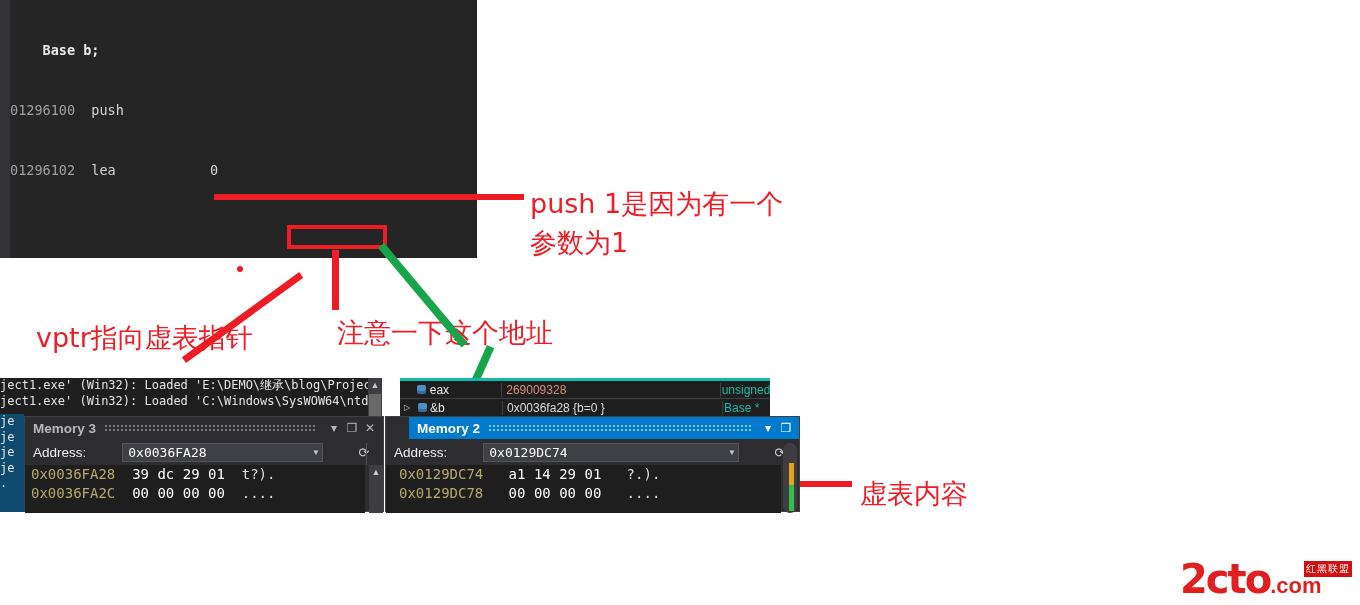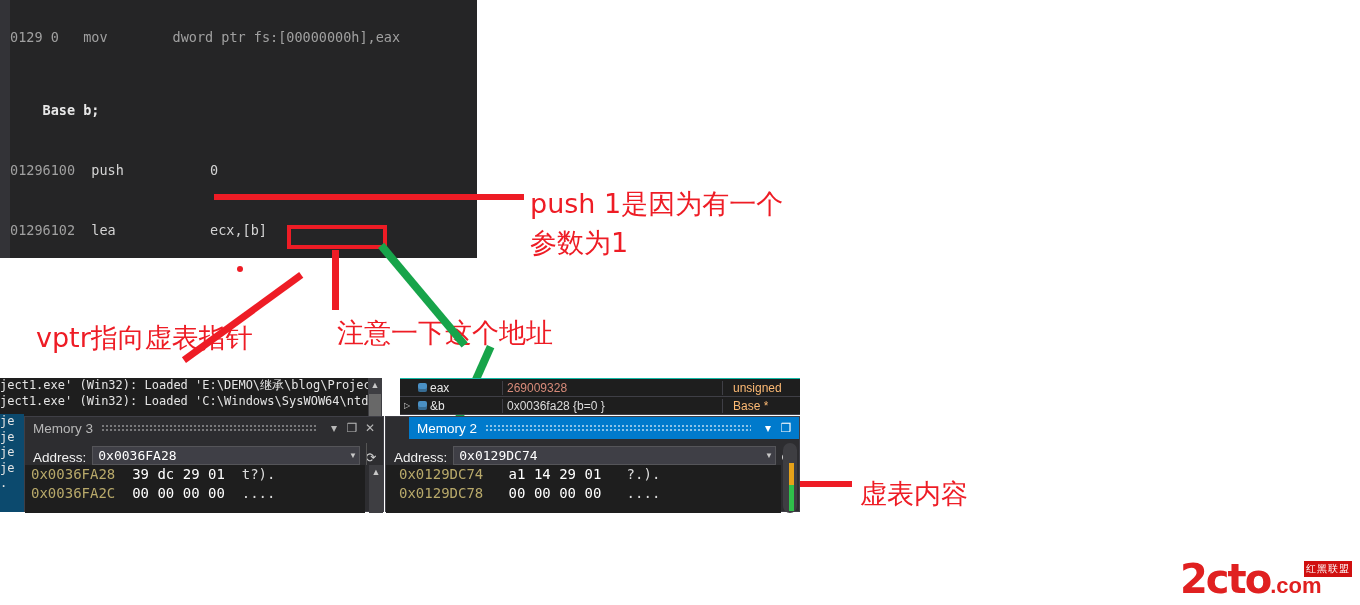--- a/index.html
+++ b/index.html
@@ -60,26 +60,26 @@
   #outwin .othumb{position:absolute;right:1px;top:16px;width:12px;height:22px;background:#686868;}
   #outwin .oarrow{position:absolute;right:1px;top:1px;width:12px;height:13px;
       color:#c8c8c8;font-size:9px;text-align:center;line-height:13px;}
 
   
   .memwin{position:absolute;background:#2d2d30;border:1px solid #3f3f46;box-sizing:border-box;}
   .memtitle{height:22px;display:flex;align-items:center;padding:0 4px 0 8px;
             font-size:13.5px;color:#f1f1f1;font-family:"Liberation Sans",sans-serif;}
   .memtitle.inactive{background:#2d2d30;color:#b8b8b8;}
   .memtitle.active{background:#007acc;color:#ffffff;margin-left:23px;}
-  .memtitle .tname{white-space:nowrap;}
+  .memtitle .tname{white-space:nowrap;font-weight:bold;}
   .memtitle .dots{flex:1;height:10px;margin:0 8px;opacity:.55;
       background-image:radial-gradient(currentColor 0.8px, transparent 0.9px);
       background-size:4px 4px;background-position:0 1px;}
   .memtitle .tbtn{width:18px;text-align:center;font-size:12px;cursor:default;}
-  .addrrow{height:26px;display:flex;align-items:flex-end;padding:0 1px 0 8px;}
+  .addrrow{height:26px;display:flex;align-items:center;padding:0 8px 0 8px;gap:30px;}
   .addrrow .lbl{font-size:13.5px;color:#f1f1f1;margin-right:6px;}
   .addrcombo{flex:1;height:19px;background:#3f3f46;border:1px solid #555559;
              display:flex;align-items:center;padding:0 2px 0 5px;box-sizing:border-box;}
   .addrcombo .val{flex:1;font-size:13px;color:#ffffff;
         font-family:"DejaVu Sans Mono","Liberation Mono",monospace;white-space:nowrap;overflow:hidden;}
   .addrcombo .cv{color:#c8c8c8;font-size:8px;}
   .refresh{width:22px;text-align:center;color:#d0d0d0;font-size:13px;}
   .memgrid{font-family:"DejaVu Sans Mono","Liberation Mono",monospace;
            font-size:14px;line-height:19px;color:#dcdcdc;background:#1e1e1e;white-space:pre;}
   .memgrid .ma{color:#b8a96a;}
@@ -87,29 +87,29 @@
   .memgrid .mc{color:#dcdcdc;}
 
   
   #mem3{left:24px;top:38px;width:360px;height:96px;}
   #mem3 .memgrid{position:absolute;left:0;top:48px;width:340px;height:48px;overflow:hidden;padding-left:6px;box-sizing:border-box;}
   #mem3 .m3scroll{position:absolute;right:0;top:48px;width:14px;height:48px;background:#3e3e42;}
   #mem3 .m3arrow{position:absolute;right:1px;top:49px;width:12px;height:12px;color:#c8c8c8;font-size:9px;text-align:center;line-height:12px;}
   #mem3 .vsplit{position:absolute;right:16px;top:26px;width:1px;height:22px;background:#555;}
 
   
-  #watch{position:absolute;left:400px;top:0px;width:400px;height:36px;background:#1e1e1e;
-         border-top:1px solid #14b8a6;overflow:hidden;}
+  #watch{position:absolute;left:400px;top:0px;width:370px;height:36px;background:#1e1e1e;
+         border-top:3px solid #14b8a6;overflow:hidden;}
   .wrow{display:flex;height:17px;align-items:center;border-bottom:1px solid #3f3f46;font-size:12px;color:#dcdcdc;}
   .wrow .wexp{width:14px;text-align:center;color:#cfcfcf;font-size:8px;}
   .wrow .wico{width:16px;text-align:center;}
   .wrow .wname{width:72px;color:#e8e8e8;}
   .wrow .wval{width:215px;padding-left:4px;border-left:1px solid #3f3f46;}
   .wrow .wval.changed{color:#d88b7a;}
-  .wrow .wtype{padding-left:10px;border-left:1px solid #3f3f46;color:#fdba74;white-space:nowrap;overflow:hidden;}
+  .wrow .wtype{padding-left:1px;border-left:1px solid #3f3f46;color:#14b8a6;white-space:nowrap;overflow:hidden;}
   .cube{display:inline-block;width:9px;height:9px;background:#4a90c4;
         border-radius:2px;box-shadow:inset 0 -3px 0 rgba(0,0,0,.25);}
 
   
   #mem2{left:385px;top:38px;width:415px;height:96px;}
   #mem2 .memgrid{position:absolute;left:0;top:48px;width:395px;height:48px;overflow:hidden;padding-left:13px;box-sizing:border-box;}
   #mem2 .m2scrolltrack{position:absolute;right:2px;top:26px;width:14px;height:70px;background:#3e3e42;border-radius:7px;}
   #mem2 .m2seg-o{position:absolute;right:5px;top:46px;width:5px;height:22px;background:#e6a219;}
   #mem2 .m2seg-g{position:absolute;right:5px;top:68px;width:5px;height:26px;background:#2fbf4a;}
 
@@ -125,41 +125,39 @@
   #wm .wmsub{position:absolute;right:0;top:2px;font-size:10px;color:#c00000;
      background:#d01010;color:#fff;padding:1px 2px;letter-spacing:1px;}
   #wm .wmdot{font-size:22px;color:#e02020;font-weight:bold;}
 </style>
 </head>
 <body>
 
 <div id="disasm">
   <div class="gutter"></div>
   <div class="code">
-    <span class="ln" style="position:relative;top:-13px;"><span class="addr">0129 0   mov        dword ptr fs:[00000000h],eax</span></span>
     <span class="ln srcline">    Base b;</span>
     <span class="ln"><span class="addr">01296100</span>  <span class="mnem">push</span></span>
     <span class="ln"><span class="addr">01296102</span>  <span class="mnem">lea</span></span>
     
     
     
     
     
     
     
     
     
     
   </div>
 
   <div class="code" style="left:210px;">
     <span class="ln" style="position:relative;top:-13px;">&nbsp;</span>
     <span class="ln">&nbsp;</span>
     <span class="ln op">0</span>
-    <span class="ln op">ecx,[b]</span>
     
     
     
     
     
     
     
     
     
     

